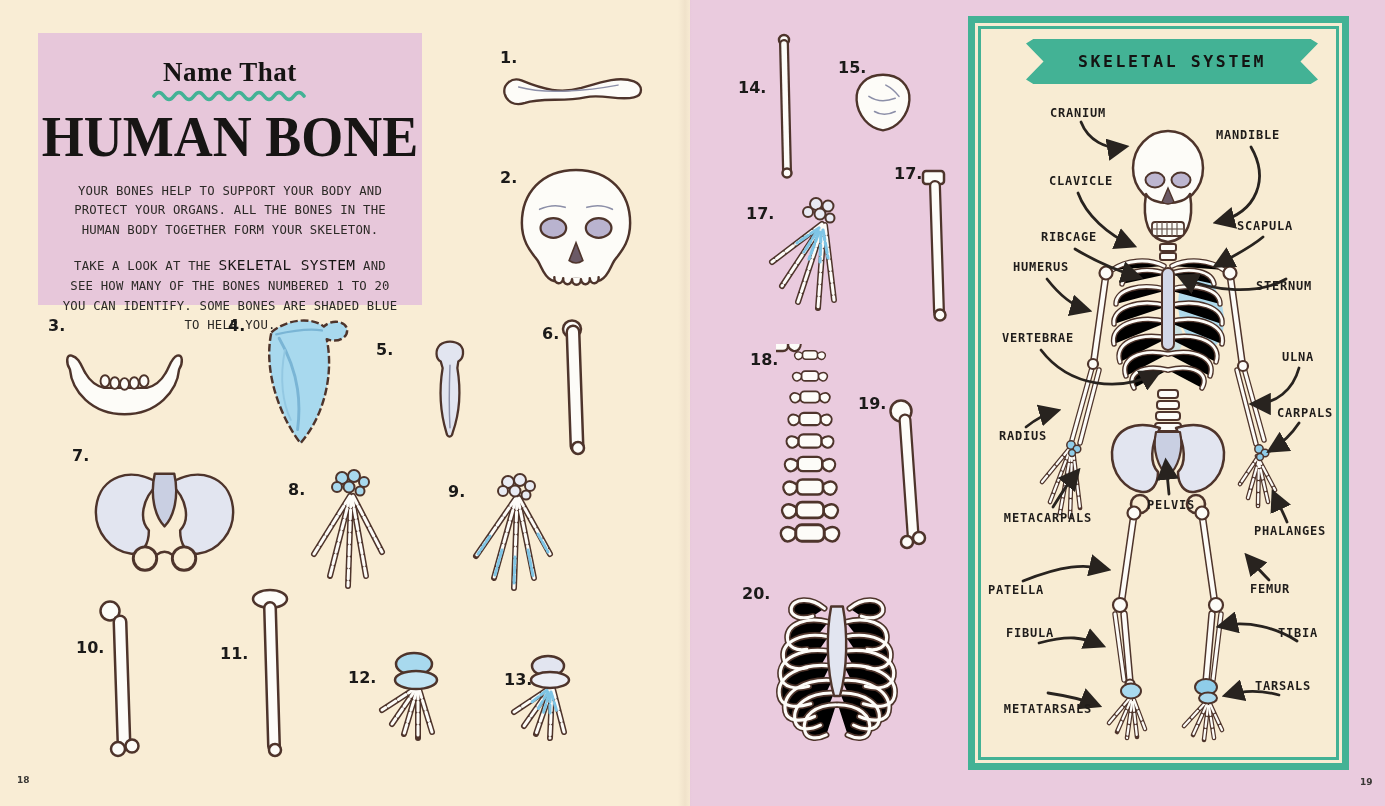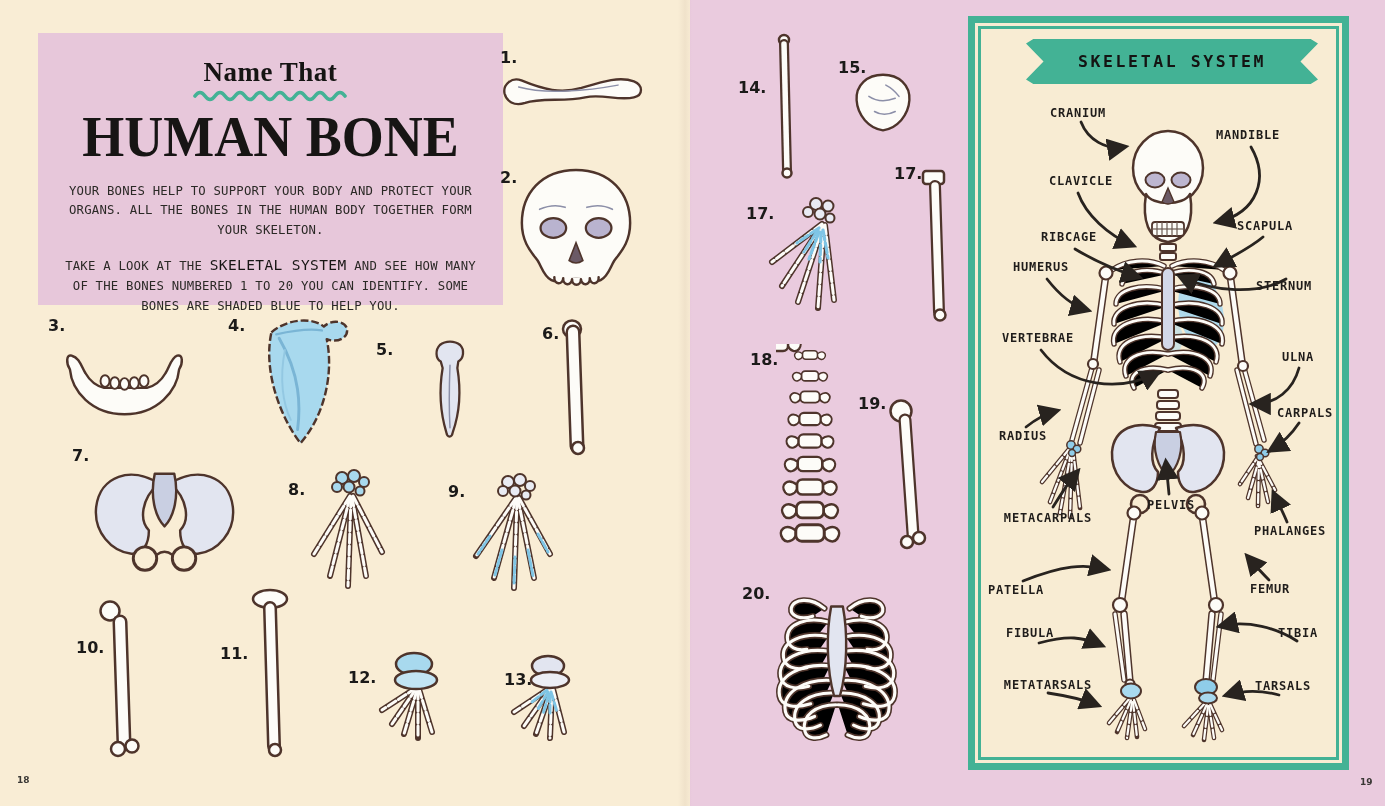--- a/index.html
+++ b/index.html
@@ -4,21 +4,21 @@
 <style>
   html,body{margin:0;padding:0;background:#777;}
   .spread{position:relative;width:1385px;height:806px;overflow:hidden;
     font-family:"DejaVu Sans",sans-serif;color:#1d1b1a;background:#f8ecd3;}
   .left-page{position:absolute;left:0;top:0;width:690px;height:806px;background:#f9edd5;}
   .right-page{position:absolute;left:690px;top:0;width:695px;height:806px;background:#eacbde;}
   .gutter{position:absolute;left:678px;top:0;width:14px;height:806px;
     background:linear-gradient(90deg,rgba(120,80,60,0) 0%,rgba(120,80,60,.07) 50%,rgba(120,80,60,0) 100%);}
 
   
-  .intro-box{position:absolute;left:38px;top:33px;width:465px;height:272px;background:#e7c7da;text-align:center;}
+  .intro-box{position:absolute;left:38px;top:33px;width:384px;height:272px;background:#e7c7da;text-align:center;}
   .kicker{margin-top:24px;font-family:"Liberation Serif",serif;font-weight:700;font-size:27px;letter-spacing:.5px;color:#151413;}
   .squiggle{display:block;margin:2px auto 0 auto;}
   .big-title{margin:4px 0 0 0;font-family:"Liberation Serif",serif;font-weight:700;font-size:54px;
     letter-spacing:0px;color:#171514;transform:scaleY(1.04);}
   .intro-p{margin:14px 22px 0 22px;font-family:"DejaVu Sans Mono",monospace;font-weight:400;
     font-size:12.3px;line-height:1.58;letter-spacing:.2px;color:#2b2926;}
   .intro-p .emph{font-size:14.5px;letter-spacing:.4px;color:#171514;}
 
   
   .bnum{position:absolute;font-weight:700;font-size:16px;color:#1b1a19;}
@@ -499,21 +499,21 @@
     <span class="dlabel" style="left:330px;top:341px">ULNA</span>
     <span class="dlabel" style="left:337px;top:397px">CARPALS</span>
     <span class="dlabel" style="left:55px;top:420px">RADIUS</span>
     <span class="dlabel" style="left:80px;top:502px">METACARPALS</span>
     <span class="dlabel" style="left:203px;top:489px">PELVIS</span>
     <span class="dlabel" style="left:322px;top:515px">PHALANGES</span>
     <span class="dlabel" style="left:48px;top:574px">PATELLA</span>
     <span class="dlabel" style="left:302px;top:573px">FEMUR</span>
     <span class="dlabel" style="left:62px;top:617px">FIBULA</span>
     <span class="dlabel" style="left:330px;top:617px">TIBIA</span>
-    <span class="dlabel" style="left:80px;top:669px">METATARSALS</span>
+    <span class="dlabel" style="left:80px;top:693px">METATARSALS</span>
     <span class="dlabel" style="left:315px;top:670px">TARSALS</span>
 
     <div class="banner">
       <span>SKELETAL SYSTEM</span>
     </div>
     <div class="border-outer"></div>
     <div class="border-inner"></div>
   </div>
 
   <span class="pagenum" style="left:17px;top:775px">18</span>

